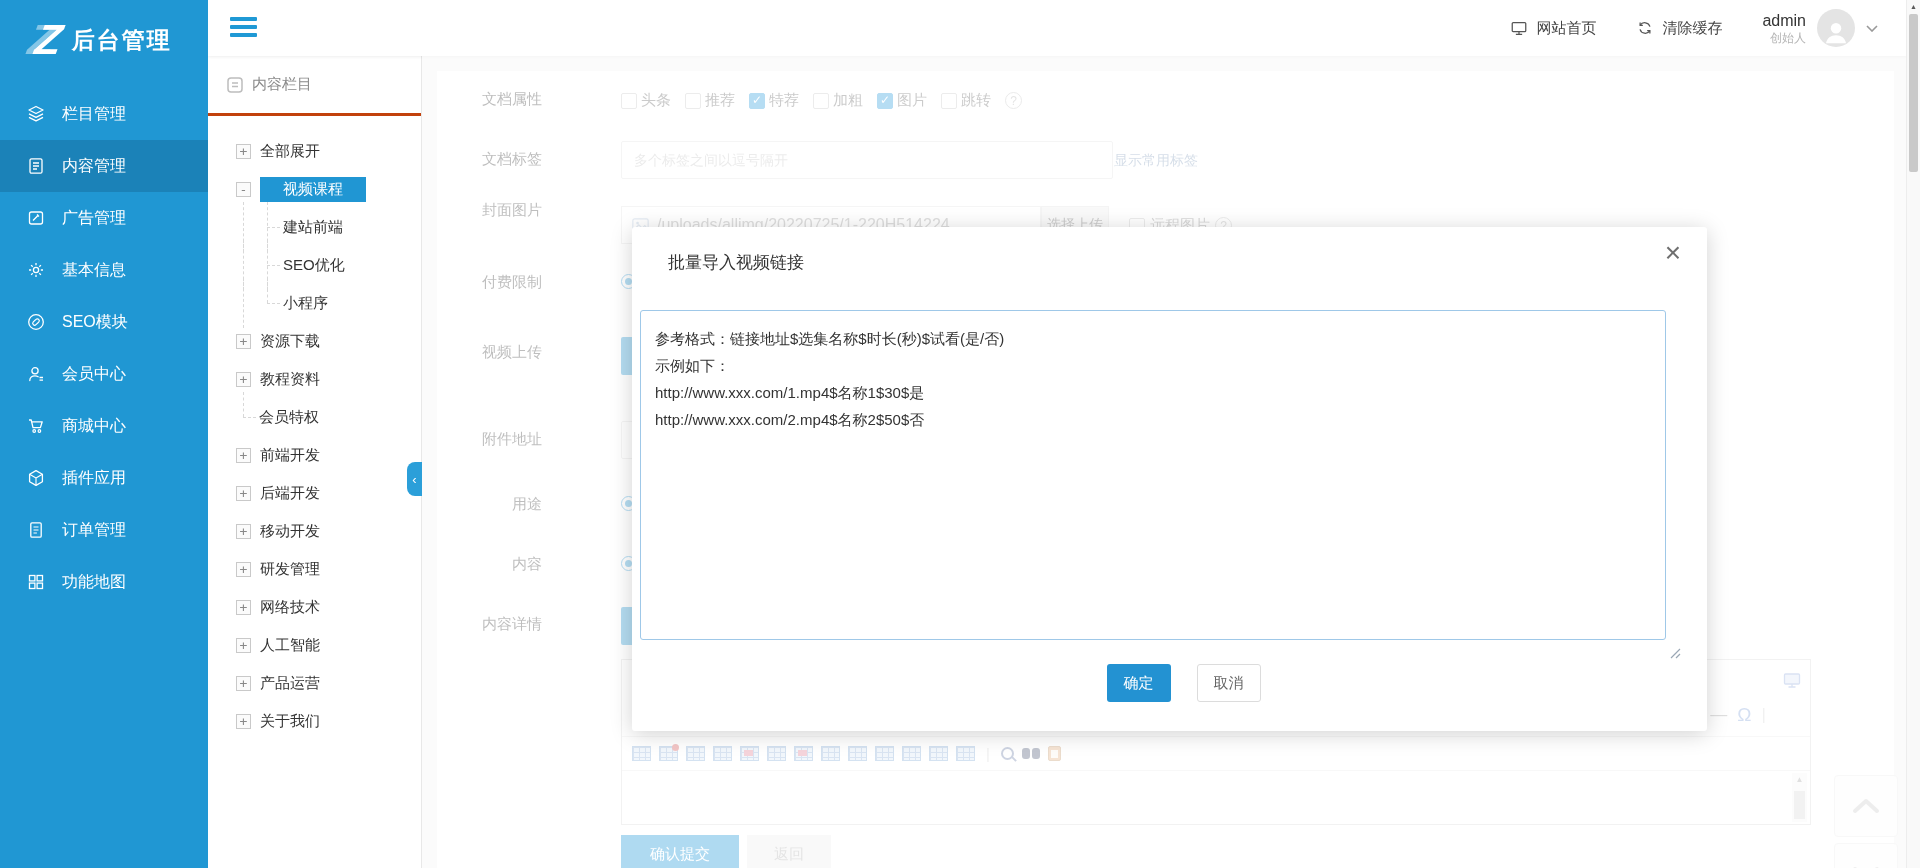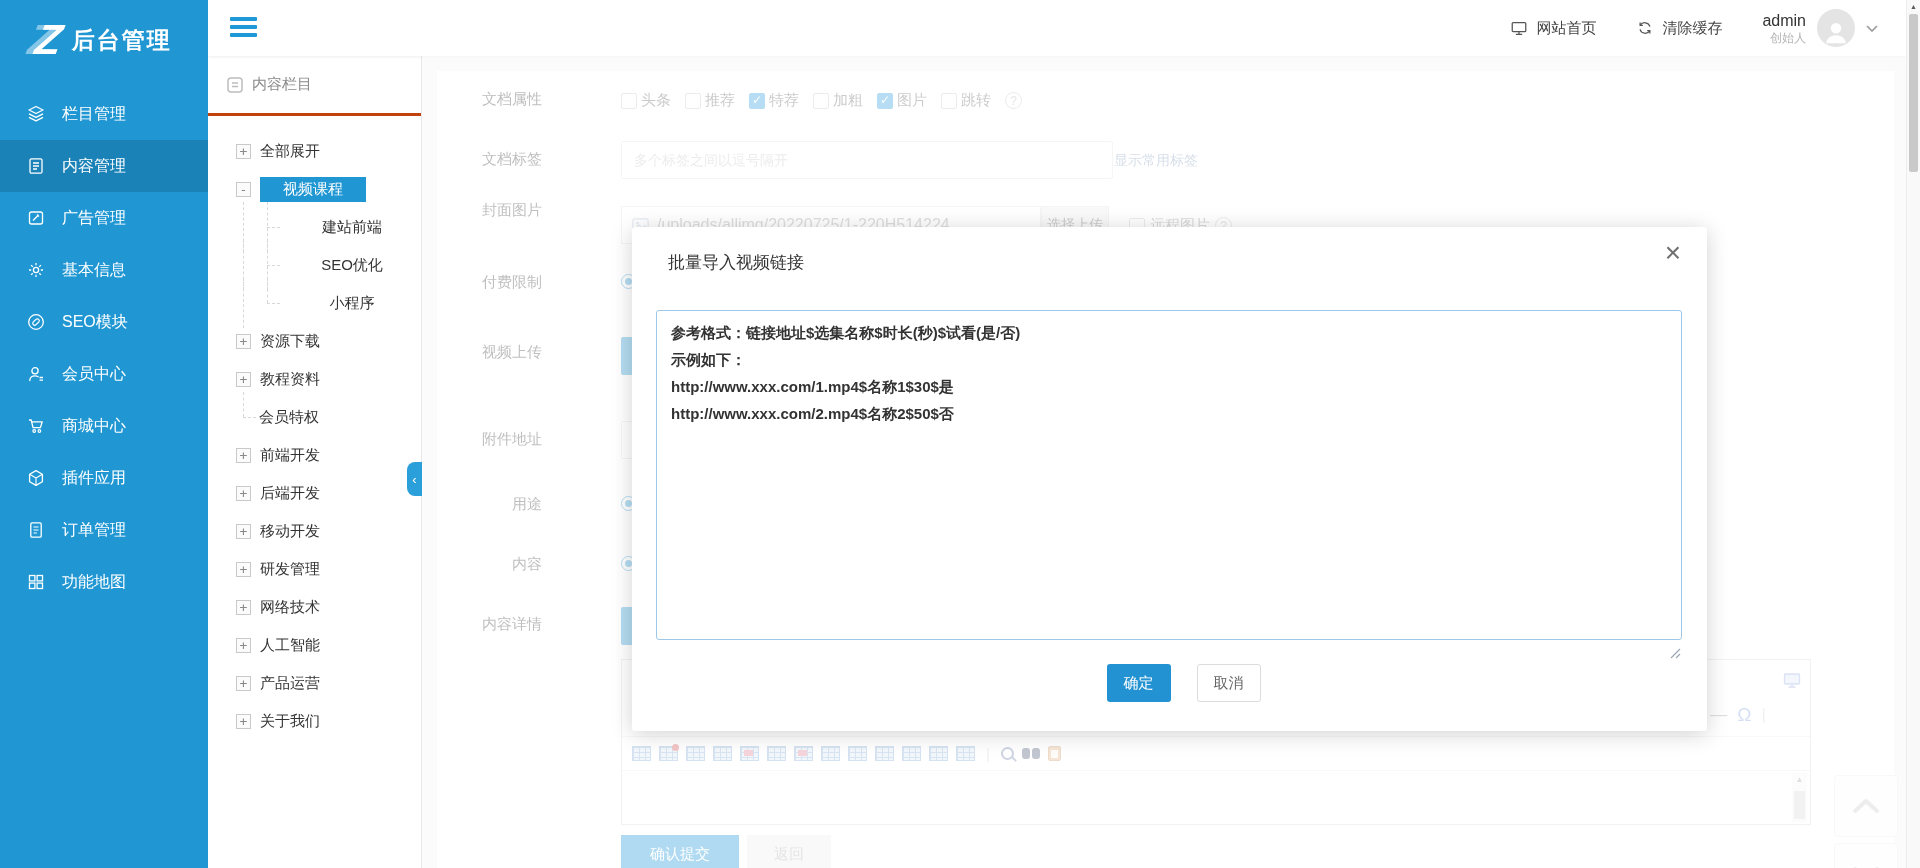--- a/index.html
+++ b/index.html
@@ -37,21 +37,21 @@
     border-right:1px solid #e8e8e8; z-index:20; }
   .tree-header { height:60px; display:flex; align-items:center; gap:8px; padding-left:18px;
     color:#8a8a8a; font-size:15px; border-bottom:3px solid #c2410c; }
   .tree-list { padding:16px 0 0 28px; }
   .tree-item { height:38px; display:flex; align-items:center; font-size:15px; color:#333;
     cursor:pointer; position:relative; }
   .toggle { width:15px; height:15px; border:1px solid #c9c9c9; background:#fbfbfb; color:#888;
     font-size:13px; line-height:13px; text-align:center; margin-right:9px; flex:none;
     font-family:"DejaVu Sans Mono",monospace; }
   .tree-item.selected .lbl { background:#2096d3; color:#fff; padding:3px 23px; }
-  .tree-item.child { padding-left:47px;justify-content:center; }
+  .tree-item.child { padding-left:47px; }
   .tree-item.child::before { content:""; position:absolute; left:7px; top:-6px; bottom:-6px;
     border-left:1px dashed #d8d8d8; }
   .tree-item.child::after { content:""; position:absolute; left:31px; top:19px; width:13px;
     border-top:1px dashed #d8d8d8; }
   .tree-item.child .cguide { position:absolute; left:31px; top:-6px; bottom:-6px; border-left:1px dashed #d8d8d8; }
   .tree-item.lastchild .cguide { bottom:19px; }
   .tree-item.leaf { padding-left:23px; }
   .tree-item.leaf::before { content:""; position:absolute; left:7px; top:-6px; bottom:19px;
     border-left:1px dashed #d8d8d8; }
   .tree-item.leaf::after { content:""; position:absolute; left:7px; top:19px; width:13px;
@@ -130,23 +130,23 @@
   .totop { position:absolute; left:1412px; width:64px; height:62px; background:#fbfbfb;
     border:1px solid #ececec; border-radius:4px; display:flex; align-items:center; justify-content:center; cursor:pointer; }
 
   
   .shade { position:absolute; left:0; top:0; right:0; bottom:0; background:rgba(255,255,255,.62); z-index:40; }
   .modal { position:absolute; left:210px; top:171px; width:1075px; height:504px; background:#fff;
     border-radius:3px; box-shadow:0 3px 22px rgba(0,0,0,.18); z-index:50; }
   .m-title { position:absolute; left:36px; top:24px; font-size:17px; color:#333; }
   .m-close { position:absolute; right:26px; top:12px; font-size:28px; color:#6f6f6f; font-weight:300;
     cursor:pointer; line-height:1; }
-  .m-textarea { position:absolute; left:24px; top:83px; width:1026px; height:330px; border:1px solid #9fc8e8;
-    border-radius:3px; padding:8px 14px; font-size:15px; line-height:27px; color:#333; resize:none;
-    outline:none; font-family:inherit;font-weight:bold; }
+  .m-textarea { position:absolute; left:8px; top:83px; width:1026px; height:330px; border:1px solid #9fc8e8;
+    border-radius:3px; padding:14px 14px; font-size:15px; line-height:27px; color:#333; resize:none;
+    outline:none; font-family:inherit; }
   .m-resize { position:absolute; left:1038px; top:421px; pointer-events:none; }
   .m-btns { position:absolute; left:0; right:0; top:437px; display:flex; justify-content:center; gap:26px;padding-left:28px; }
   .m-ok { width:64px; height:38px; background:#2392d2; color:#fff; border:none; border-radius:3px;
     font-size:15px; cursor:pointer; font-family:inherit; }
   .m-cancel { width:64px; height:38px; background:#fff; color:#666; border:1px solid #dcdcdc;
     border-radius:3px; font-size:15px; cursor:pointer; font-family:inherit; }
 
   
   .pagescroll { position:absolute; right:0; top:0; width:14px; height:868px; background:#f9f9f9;
     border-left:1px solid #ededed; z-index:60; }

